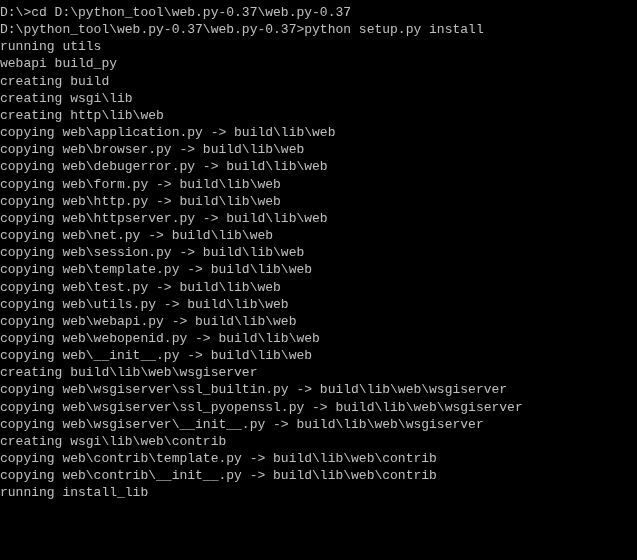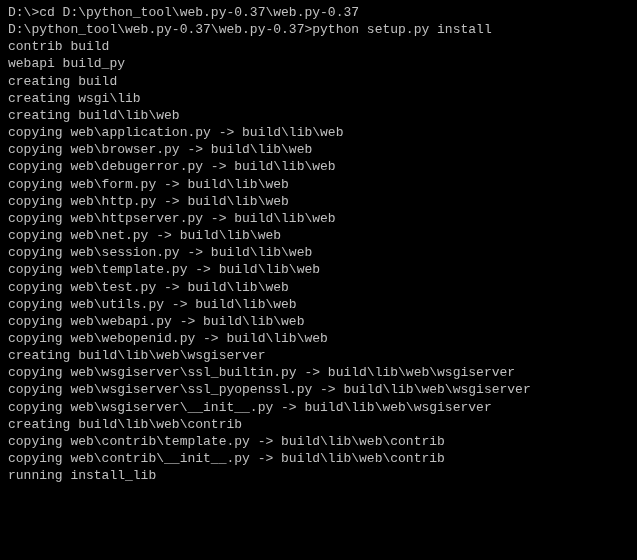--- a/index.html
+++ b/index.html
@@ -13,55 +13,56 @@
       background-color: #000000;
       font-family: 'Courier New', Courier, monospace;
       font-size: 13px;
       color: #c0c0c0;
       overflow: hidden;
     }
     #terminal {
       width: 627px;
       height: 560px;
       background-color: #000000;
-      padding: 4px 8px;
+      padding: 4px 0;
       overflow: hidden;
     }
     .line {
       white-space: pre;
       line-height: 1.32;
       color: #c0c0c0;
     }
   </style>
 </head>
 <body>
 
 <div id="terminal">
     <div class="line">D:\&gt;cd D:\python_tool\web.py-0.37\web.py-0.37</div>
     <div class="line"></div>
     <div class="line">D:\python_tool\web.py-0.37\web.py-0.37&gt;python setup.py install</div>
-    <div class="line">contrib build</div>
+    <div class="line">running utils</div>
     <div class="line">webapi build_py</div>
     <div class="line">creating build</div>
     <div class="line">creating wsgi\lib</div>
-    <div class="line">creating build\lib\web</div>
+    <div class="line">creating http\lib\web</div>
     <div class="line">copying web\application.py -&gt; build\lib\web</div>
     <div class="line">copying web\browser.py -&gt; build\lib\web</div>
     <div class="line">copying web\debugerror.py -&gt; build\lib\web</div>
     <div class="line">copying web\form.py -&gt; build\lib\web</div>
     <div class="line">copying web\http.py -&gt; build\lib\web</div>
     <div class="line">copying web\httpserver.py -&gt; build\lib\web</div>
     <div class="line">copying web\net.py -&gt; build\lib\web</div>
     <div class="line">copying web\session.py -&gt; build\lib\web</div>
     <div class="line">copying web\template.py -&gt; build\lib\web</div>
     <div class="line">copying web\test.py -&gt; build\lib\web</div>
     <div class="line">copying web\utils.py -&gt; build\lib\web</div>
     <div class="line">copying web\webapi.py -&gt; build\lib\web</div>
     <div class="line">copying web\webopenid.py -&gt; build\lib\web</div>
+    <div class="line">copying web\__init__.py -&gt; build\lib\web</div>
     <div class="line">creating build\lib\web\wsgiserver</div>
     <div class="line">copying web\wsgiserver\ssl_builtin.py -&gt; build\lib\web\wsgiserver</div>
     <div class="line">copying web\wsgiserver\ssl_pyopenssl.py -&gt; build\lib\web\wsgiserver</div>
     <div class="line">copying web\wsgiserver\__init__.py -&gt; build\lib\web\wsgiserver</div>
-    <div class="line">creating build\lib\web\contrib</div>
+    <div class="line">creating wsgi\lib\web\contrib</div>
     <div class="line">copying web\contrib\template.py -&gt; build\lib\web\contrib</div>
     <div class="line">copying web\contrib\__init__.py -&gt; build\lib\web\contrib</div>
     <div class="line">running install_lib</div>
   </div>
 
 </body></html>

